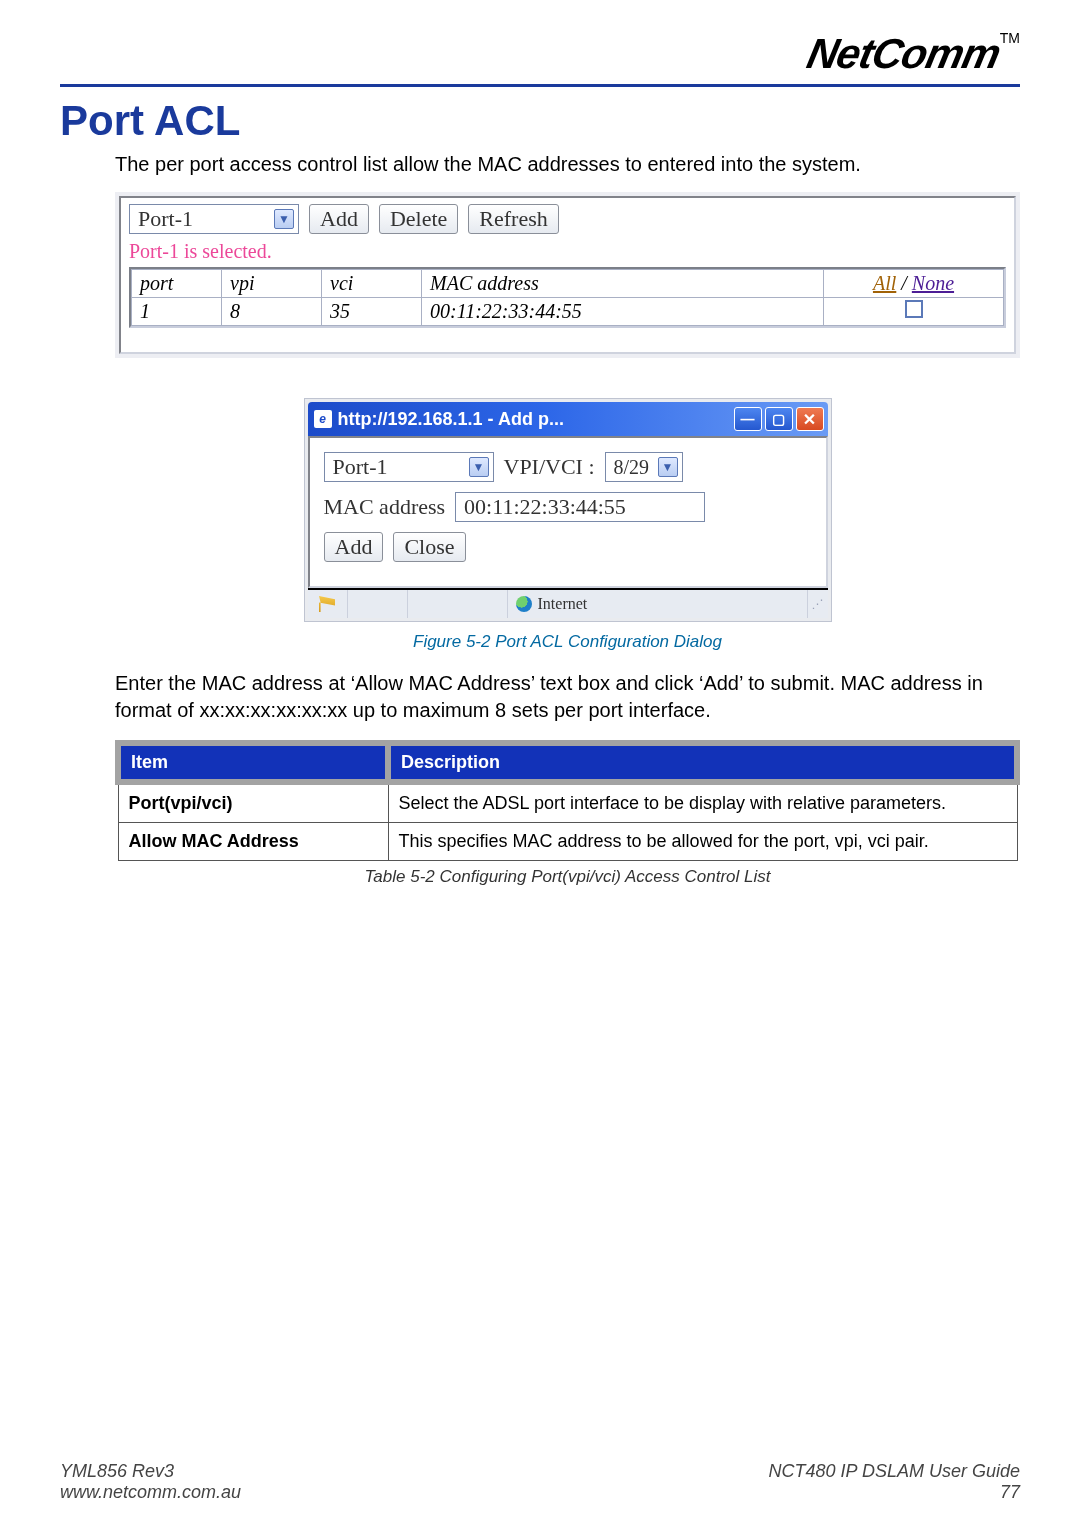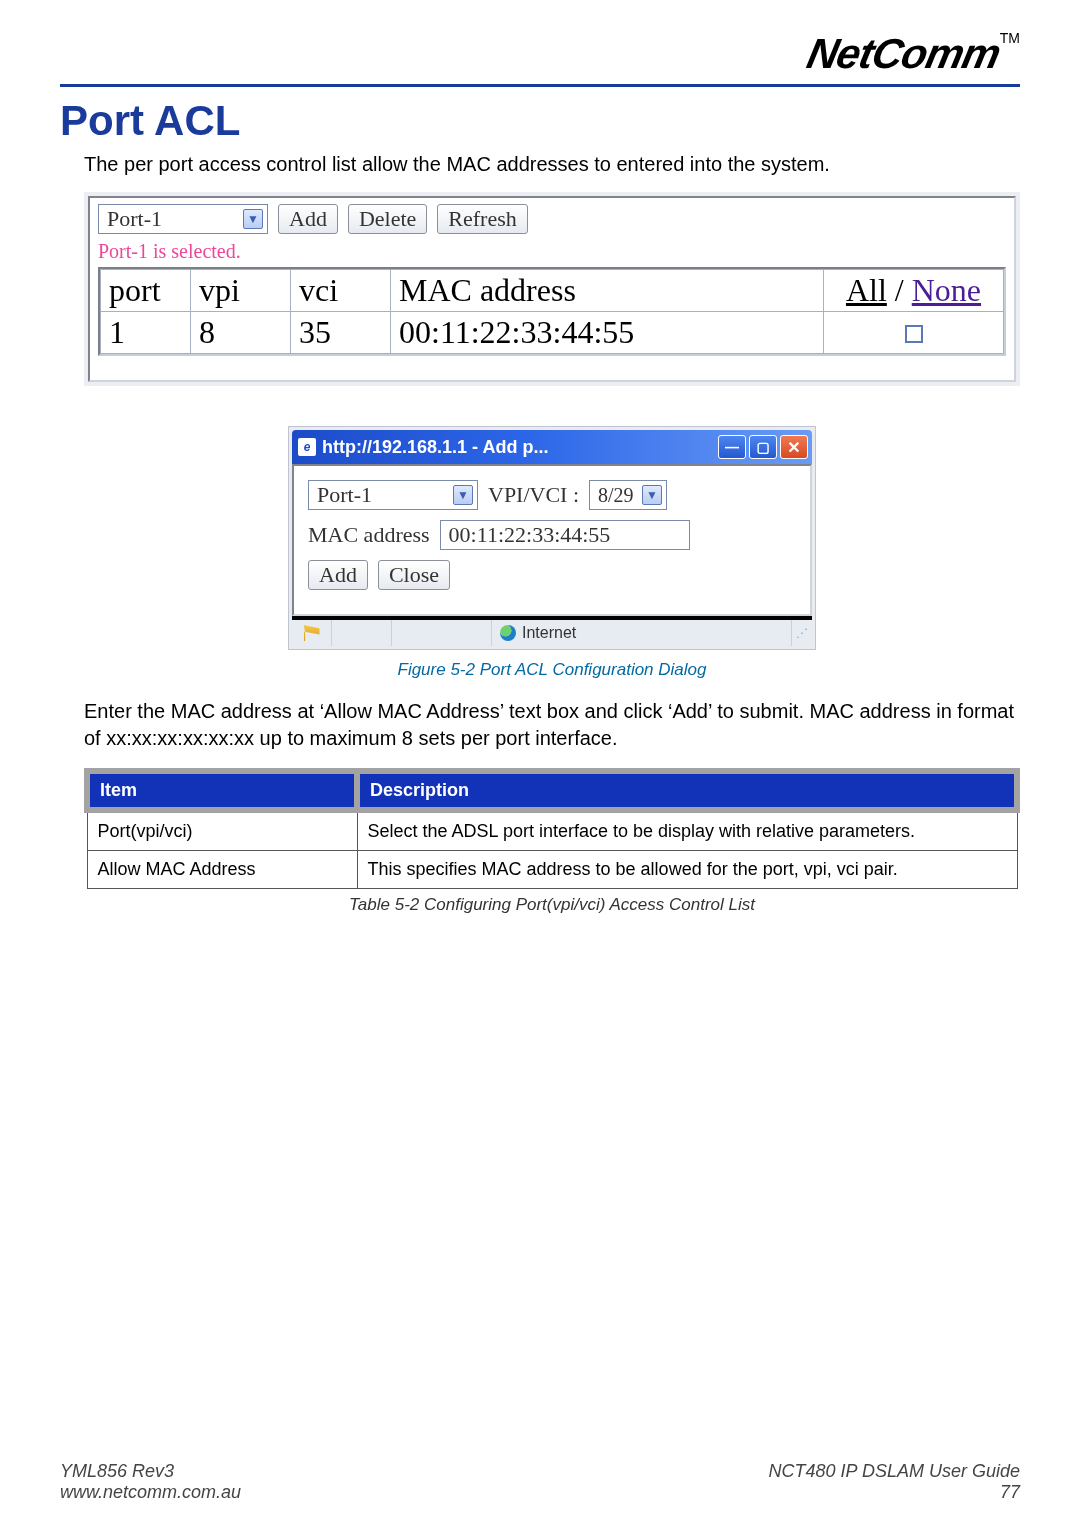--- a/index.html
+++ b/index.html
@@ -42,21 +42,21 @@
   }
   .h1 {
     color: #1a3a9c;
     font-family: "Arial Narrow", Arial, sans-serif;
     font-stretch: condensed;
     font-weight: 600;
     font-size: 42px;
     margin-bottom: 8px;
   }
   .body-indent {
-    margin-left: 24px;
+    margin-left: 55px;
     margin-right: 0;
   }
   .intro {
     font-size: 20px;
     margin-bottom: 16px;
   }
 
   
   .shot1 {
     background: #edeef3;
@@ -114,35 +114,36 @@
     font-size: 20px;
     color: #ec4899;
     margin: 4px 0 4px 0;
   }
   .grid {
     border: 2px inset #c8cddc;
   }
   .grid table {
     width: 100%;
     border-collapse: collapse;
-    font-size: 32px;
+    font-size: 20px;
+    font-style: italic;
   }
   .grid th, .grid td {
     border: 1px solid #a9b0c4;
     padding: 2px 8px;
     text-align: left;
     font-weight: normal;
     background: #fff;
   }
   .grid th:nth-child(1), .grid td:nth-child(1) { width: 90px; }
   .grid th:nth-child(2), .grid td:nth-child(2) { width: 100px; }
   .grid th:nth-child(3), .grid td:nth-child(3) { width: 100px; }
   .grid th:nth-child(4), .grid td:nth-child(4) { }
   .grid th:nth-child(5), .grid td:nth-child(5) { width: 180px; text-align: center; }
-  .lnk { color: #000000; text-decoration: underline; }
+  .lnk { color: #a16207; text-decoration: underline; }
   .lnk.red { color: #4c1d95; }
   .cb {
     width: 18px; height: 18px;
     border: 2px solid #5b79b8;
     display: inline-block;
     background: #fff;
   }
 
   
   .shot2-wrap {
@@ -215,23 +216,23 @@
     padding: 0 8px;
     font-size: 22px;
     color: #333;
     min-width: 250px;
     display: inline-flex; align-items: center;
   }
   .statusbar {
     display: flex;
     align-items: center;
     background: #e7ebf2;
-    border-top: 4px solid #000000;
+    border-top: 2px solid #000000;
     height: 30px;
-    font-family: Liberation Sans, sans-serif;
+    font-family: Liberation Serif, serif;
     font-size: 16px;
     color: #333;
     justify-content: flex-end;
   }
   .sb-cell {
     border-right: 1px solid #cbd0dd;
     height: 100%;
     display: flex; align-items: center;
     padding: 0 8px;
   }
@@ -285,21 +286,21 @@
     font-weight: bold;
     padding: 6px 10px;
     border: 6px solid #a3a3a3;
   }
   .desc-table th:first-child { width: 270px; }
   .desc-table td {
     border: 1px solid #555;
     padding: 8px 10px;
     vertical-align: top;
   }
-  .desc-table td.key { font-weight: normal; font-family: "Arial Narrow", Arial, sans-serif; font-stretch: condensed;}
+  .desc-table td.key { font-weight: bold; font-family: "Arial Narrow", Arial, sans-serif; font-stretch: condensed;}
   .tbl-caption {
     text-align: center;
     font-style: italic;
     font-size: 17px;
     color: #333;
     margin: 6px 0 0 0;
   }
 
   .footer {
     position: absolute;

